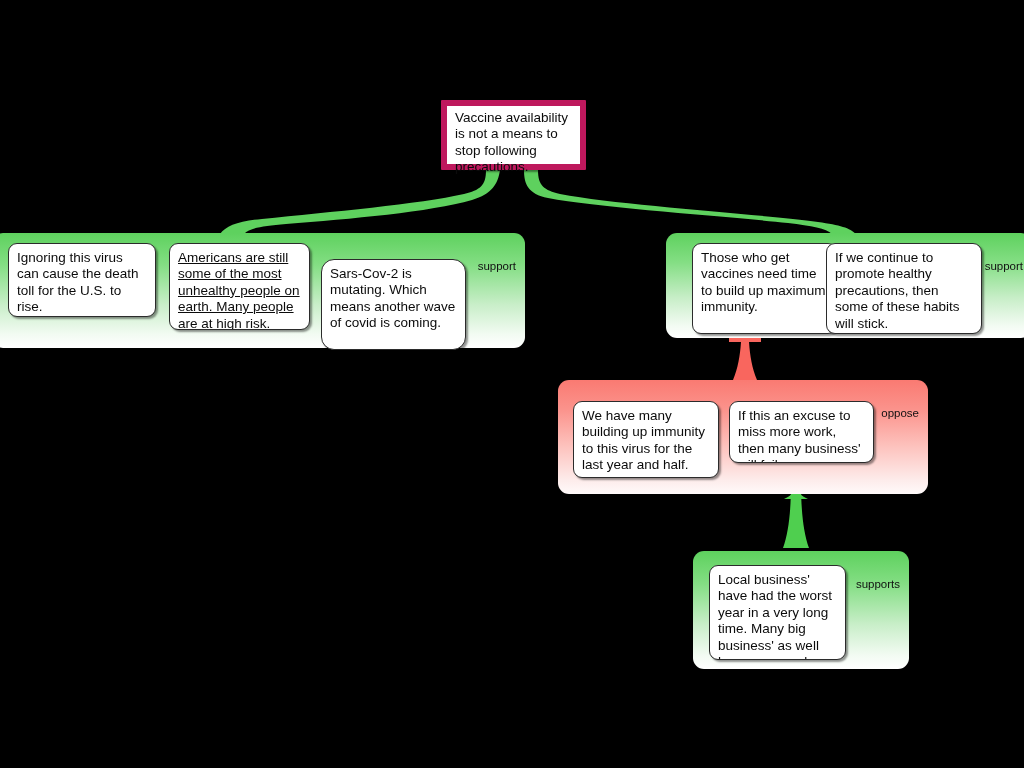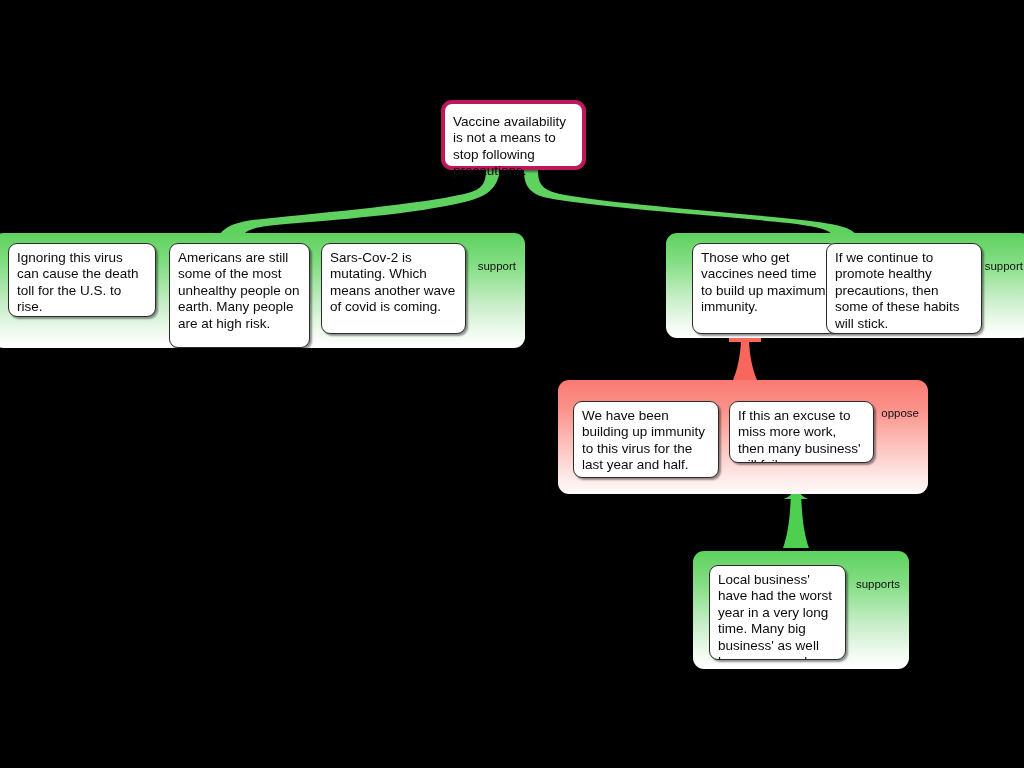--- a/index.html
+++ b/index.html
@@ -68,24 +68,24 @@
     line-height: 16.4px;
     color: #0b0b0b;
     overflow: hidden;
   }
 
   
   .root-card {
     position: absolute;
     box-sizing: border-box;
     background: #ffffff;
-    border: 4px solid #be185d;
-    border-radius: 11px;
+    border: 6px solid #be185d;
+    border-radius: 1px;
     box-shadow: 2px 2px 2px rgba(0,0,0,0.42);
-    padding: 10px 8px 5px 8px;
+    padding: 4px 8px 5px 8px;
     font-size: 13.5px;
     line-height: 16.4px;
     color: #0b0b0b;
   }
 </style>
 </head>
 <body>
 
 <div id="canvas">
 
@@ -134,46 +134,46 @@
     <span>Vaccine availability is not a means to stop following precautions.</span>
   </div>
 
   <div class="group group-support" style="left:-8px; top:233px; width:533px; height:115px;">
     <span class="group-label">support</span>
 
     <div class="card" style="left:16px; top:10px; width:148px; height:74px;">
       <span>Ignoring this virus can cause the death toll for the U.S. to rise.</span>
     </div>
 
-    <div class="card" style="left:177px; top:10px; width:141px; height:105px;">
+    <div class="card" style="left:177px; top:10px; width:141px; height:87px;text-decoration:underline;">
       <span>Americans are still some of the most unhealthy people on earth. Many people are at high risk.</span>
     </div>
 
-    <div class="card" style="left:329px; top:10px; width:145px; height:91px;">
+    <div class="card" style="left:329px; top:26px; width:145px; height:91px;border-radius:13px;">
       <span>Sars-Cov-2 is mutating. Which means another wave of covid is coming.</span>
     </div>
   </div>
 
   <div class="group group-support" style="left:666px; top:233px; width:366px; height:105px;">
     <span class="group-label">support</span>
 
     <div class="card" style="left:26px; top:10px; width:145px; height:91px;">
       <span>Those who get vaccines need time to build up maximum immunity.</span>
     </div>
 
     <div class="card" style="left:160px; top:10px; width:156px; height:91px;">
       <span>If we continue to promote healthy precautions, then some of these habits will stick.</span>
     </div>
   </div>
 
   <div class="group group-oppose" style="left:558px; top:380px; width:370px; height:114px;">
     <span class="group-label">oppose</span>
 
     <div class="card" style="left:15px; top:21px; width:146px; height:77px;">
-      <span>We have been building up immunity to this virus for the last year and half.</span>
+      <span>We have many building up immunity to this virus for the last year and half.</span>
     </div>
 
     <div class="card" style="left:171px; top:21px; width:145px; height:62px;">
       <span>If this an excuse to miss more work, then many business' will fail.</span>
     </div>
   </div>
 
   <div class="group group-support" style="left:693px; top:551px; width:216px; height:118px;">
     <span class="group-label">supports</span>
 

